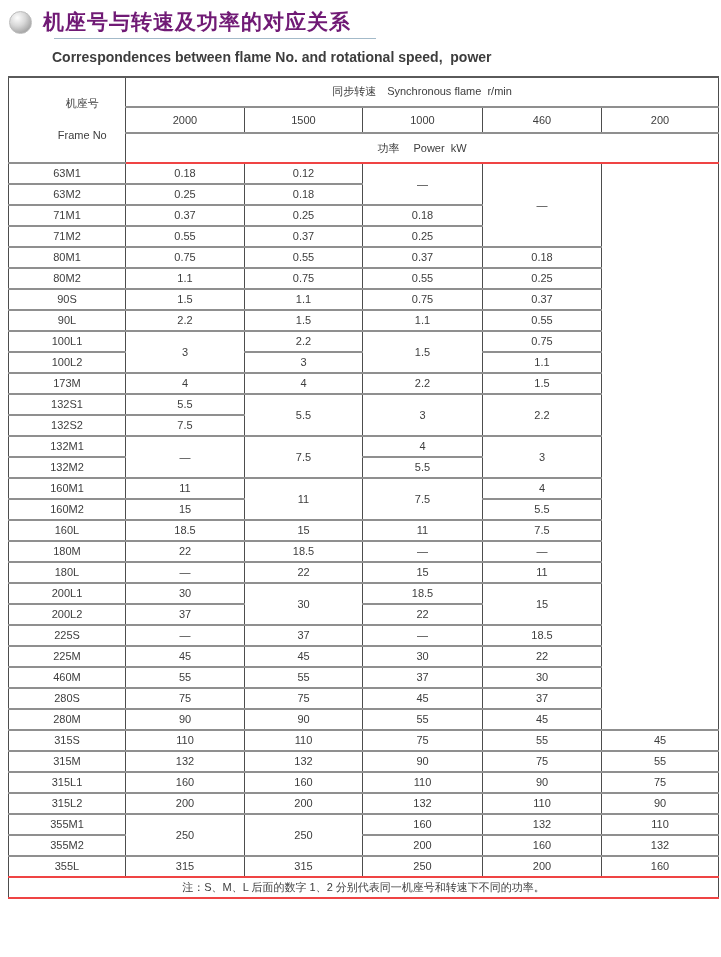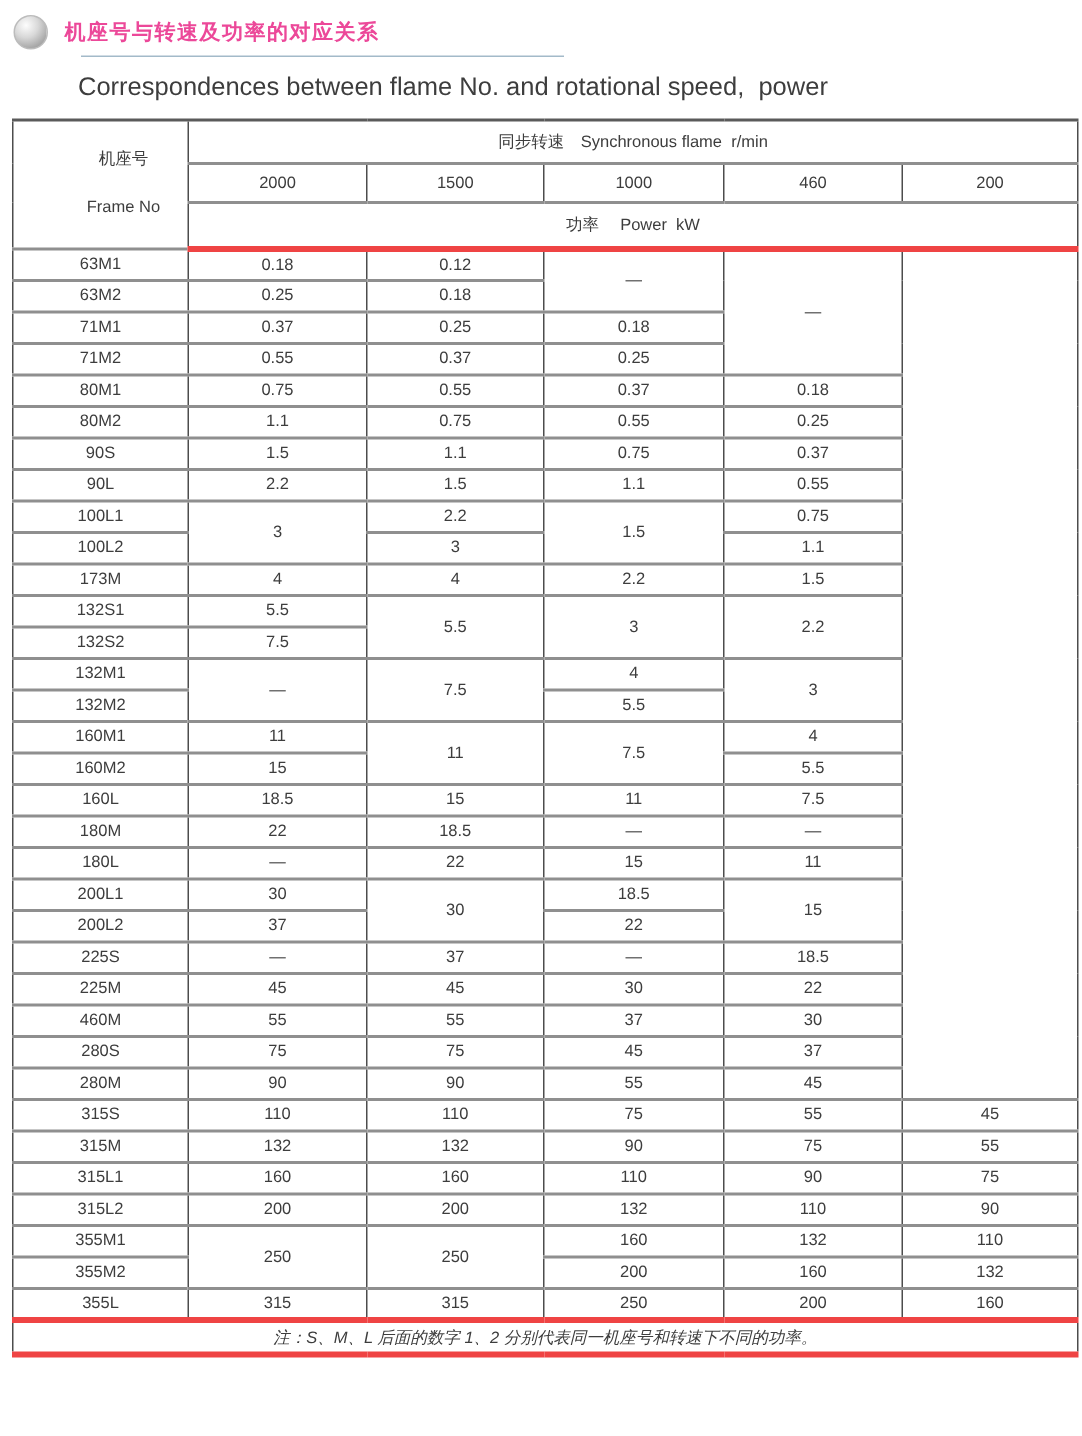--- a/index.html
+++ b/index.html
@@ -16,36 +16,37 @@
   .hdr-block { padding: 10px 0 0 9px; }
   .title-row { display: flex; align-items: center; }
   .sphere {
     width: 23px; height: 23px; border-radius: 50%;
     background: radial-gradient(circle at 35% 28%, #fdfdfd 0%, #d8d8d8 40%, #a8a8a8 75%, #8c8c8c 100%);
     border: 1px solid #bcbcbc;
     flex: 0 0 auto;
   }
   .title {
     margin: 0 0 0 11px;
-    font-size: 14px;
+    font-size: 21px;
     font-weight: bold;
-    color: #ec4899;
+    color: #701a75;
     letter-spacing: 1px;
     line-height: 1.15;
   }
   .title-underline {
     height: 1px; width: 322px;
     background: #a3bac9;
     margin: 4px 0 0 45px;
   }
   .subtitle {
     margin: 10px 0 0 43px;
-    font-size: 17px;
+    font-size: 14px;
     color: #3d3d3d;
     white-space: pre;
+    font-weight: bold;
   }
 
   
   table.pwr {
     border-collapse: collapse;
     table-layout: fixed;
     width: 710px;
     margin: 11px 0 0 8px;
   }
   table.pwr td {
@@ -55,28 +56,27 @@
     text-align: center;
     vertical-align: middle;
     font-size: 11px;
     padding: 2px 2px;
     height: 21px;
     overflow: hidden;
     white-space: pre;
   }
   table.pwr thead td { height: 19px; }
   table.pwr tr:first-child td { border-top: 2px solid #5a5a5a; }
-  table.pwr tr:last-child td { border-bottom: 4px solid #ef4444; }
+  table.pwr tr:last-child td { border-bottom: 2px solid #ef4444; }
   td.frame-head { font-size: 11.5px; line-height: 1.45; }
   td.note-cell {
     text-align: left;
     padding-left: 22px;
     font-size: 11px;
     height: 18px;
-    font-style: italic;
   }
 </style>
 </head>
 <body>
 
 <div class="page">
 
   <div class="hdr-block">
     <div class="title-row">
       <span class="sphere"></span>

